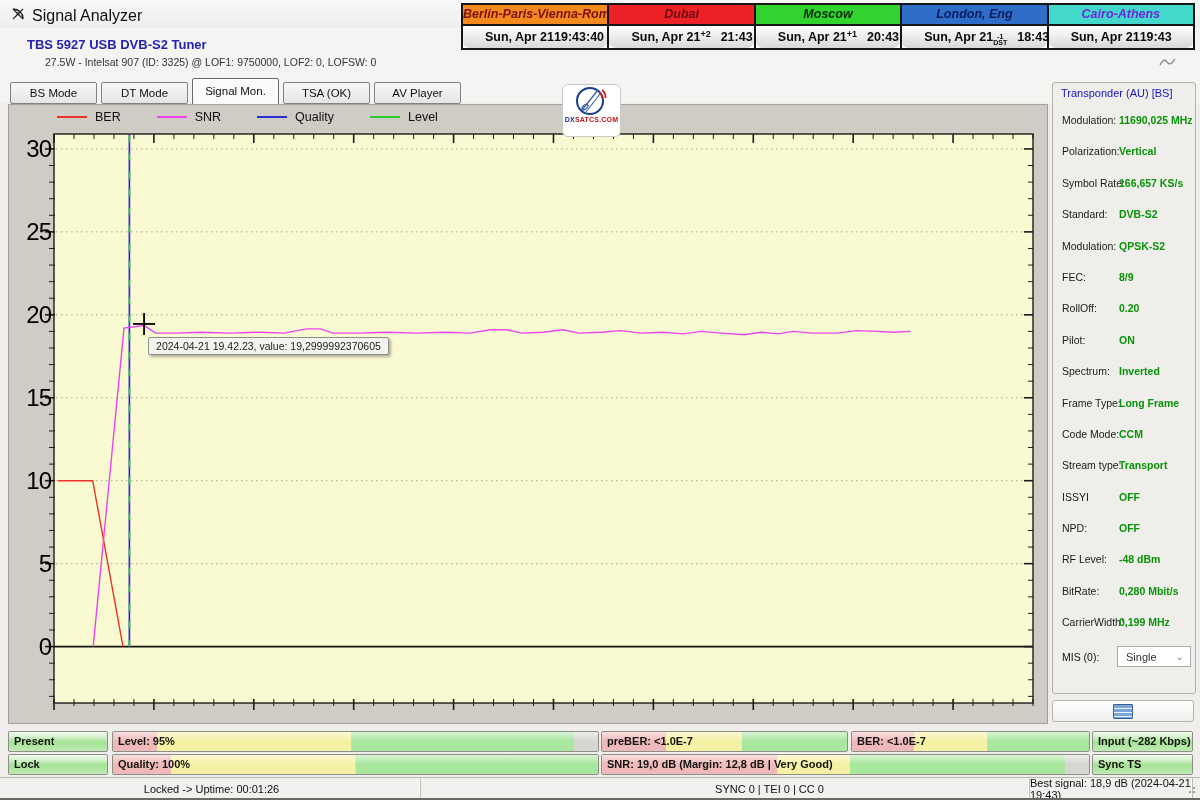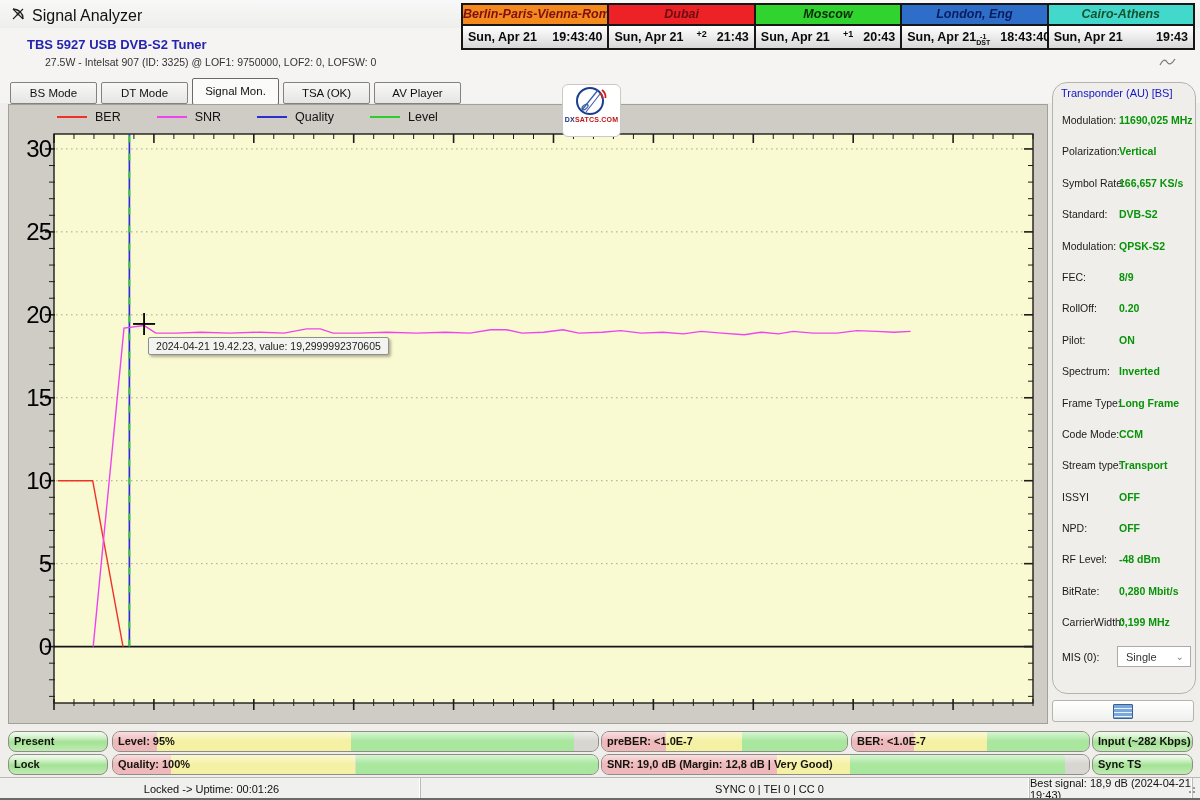--- a/index.html
+++ b/index.html
@@ -10,22 +10,22 @@
   .titlebar{position:absolute;left:0;top:0;width:1200px;height:28px;background:linear-gradient(#f8f8f8,#eeeeec);}
   .app-icon{position:absolute;left:10px;top:6px;width:16px;height:16px;}
   .title-text{position:absolute;left:32px;top:7px;font-size:16px;color:#111;}
   
   .clocks{position:absolute;left:461px;top:3px;width:734px;height:47px;display:flex;
           border:2px solid #161616;background:#fff;box-sizing:border-box;}
   .clock{flex:1;border-right:2px solid #161616;display:flex;flex-direction:column;min-width:0;}
   .clock:last-child{border-right:none;}
   .clock-name{height:19px;line-height:19px;text-align:center;font-style:italic;font-weight:bold;
               font-size:12.5px;border-bottom:2px solid #161616;white-space:nowrap;overflow:hidden;}
-  .clock-body{flex:1;display:flex;align-items:center;padding:0 5px;
-              background:linear-gradient(#ffffff,#d8d8d8);font-weight:bold;font-size:12.5px;color:#0a0a0a;}
+  .clock-body{flex:1;display:flex;align-items:center;padding:0 22px;
+              background:linear-gradient(#ffffff,#d8d8d8);font-weight:bold;font-size:12.5px;color:#0a0a0a;border-radius:7px;}
   .clock-date{white-space:nowrap;}
   .clock-off{margin-left:auto;font-size:9px;font-weight:bold;align-self:flex-start;padding-top:3px;}
   .clock-off2{margin-left:auto;display:flex;flex-direction:column;align-items:center;
               font-size:7px;line-height:6px;font-weight:bold;padding-top:5px;}
   .clock-time{white-space:nowrap;}
   .time-auto{margin-left:auto;}
   .time-gap{margin-left:10px;}
   .squiggle{position:absolute;left:1158px;top:53px;}
   
   .tuner-name{position:absolute;left:27px;top:37px;font-size:13px;font-weight:bold;color:#2525b0;}
@@ -46,41 +46,41 @@
   .legend{position:absolute;left:48px;top:5px;display:flex;gap:36px;align-items:flex-start;height:18px;z-index:3;}
   .legend-item{display:flex;align-items:center;gap:8px;font-size:12.5px;color:#111;}
   .legend-line{width:30px;height:0;border-top:2px solid;}
   svg.plot{position:absolute;left:0;top:0;}
   .ylabel{position:absolute;width:42px;text-align:right;font-size:24px;color:#000;letter-spacing:-1px;}
   .tooltip{position:absolute;background:#f3f3ef;border:1px solid #8f8f8f;border-radius:2px;
            box-shadow:2px 2px 3px rgba(0,0,0,.3);font-size:10.5px;color:#222;padding:2px 7px;
            white-space:nowrap;z-index:4;}
   
   .panel{position:absolute;left:1052px;top:82px;width:144px;height:612px;border:1px solid #b5b3ae;
-         border-radius:15px;background:#efeeea;box-sizing:border-box;}
+         border-radius:3px;background:#efeeea;box-sizing:border-box;}
   .panel-title{position:absolute;left:8px;top:4px;font-size:11px;color:#1414c8;}
   .panel-rows{position:absolute;left:0;top:22px;width:100%;}
   .prow{height:31.4px;position:relative;}
   .prow .lbl{position:absolute;left:9px;top:9px;font-size:10.5px;color:#1a1a1a;white-space:nowrap;}
   .prow .val{position:absolute;left:66px;top:9px;font-size:10.5px;font-weight:bold;color:#089408;white-space:nowrap;}
   .mis-row{position:absolute;left:0;top:560px;width:100%;height:30px;}
   .mis-row .lbl{position:absolute;left:9px;top:8px;font-size:10.5px;}
   .mis-select{position:absolute;left:64px;top:3px;width:74px;height:21px;background:#fff;
               border:1px solid #ababab;font-size:11px;color:#333;display:flex;align-items:center;
               padding-left:8px;box-sizing:border-box;cursor:pointer;}
   .mis-chev{margin-left:auto;margin-right:6px;color:#888;font-size:10px;}
   
   .snapshot{position:absolute;left:1052px;top:700px;width:142px;height:22px;
             background:linear-gradient(#ffffff,#f0f0ee);border:1px solid #b5b3ae;border-radius:3px;
             display:flex;align-items:center;justify-content:center;cursor:pointer;padding:0;}
   .disk-icon{width:18px;height:13px;border:1px solid #39618f;border-radius:1px;
              background:repeating-linear-gradient(180deg,#79a7dc 0 3px,#eaf2fb 3px 4px);}
   
   .gauges{position:absolute;left:0;top:731px;width:1200px;height:46px;}
-  .gauge-box,.gauge-meter{position:absolute;height:21px;border:1px solid #8f8d88;border-radius:8px;
+  .gauge-box,.gauge-meter{position:absolute;height:21px;border:1px solid #8f8d88;border-radius:2px;
       box-sizing:border-box;overflow:hidden;font-size:11px;font-weight:bold;color:#14140f;background:#dcdad5;}
   .gauge-box{background:linear-gradient(180deg,#e3f7da,#a4e296 55%,#c0ebb4);}
   .gauge-label{position:absolute;left:5px;top:3px;white-space:nowrap;z-index:3;}
   .gseg{position:absolute;top:0;bottom:0;z-index:1;}
   .shine{position:absolute;left:0;right:0;top:0;height:9px;z-index:2;
          background:linear-gradient(rgba(255,255,255,.55),rgba(255,255,255,0));}
   
   .statusbar{position:absolute;left:0;top:777px;width:1200px;height:21px;background:#f0f0ef;
              border-top:1px solid #b9b7b2;}
   .status-sec{position:absolute;top:0;height:100%;display:flex;align-items:center;justify-content:center;
@@ -136,21 +136,21 @@
       <div class="clock-body">
         <span class="clock-date">Sun, Apr 21</span>
         <span class="clock-off2">
           <span>-1</span>
           <span>DST</span>
         </span>
         <span class="clock-time time-gap">18:43:40</span>
       </div>
     </div>
     <div class="clock">
-      <div class="clock-name" style="background: rgb(67, 216, 204); color: #14532d;">Cairo-Athens</div>
+      <div class="clock-name" style="background: rgb(67, 216, 204); color: #6d28d9;">Cairo-Athens</div>
       <div class="clock-body">
         <span class="clock-date">Sun, Apr 21</span>
         <span class="clock-time time-auto">19:43</span>
       </div>
     </div>
   </div>
 <span class="squiggle">
   <svg width="20" height="12" viewBox="0 0 20 12">
       <path d="M2 10 Q6 2 9 7 T17 4" fill="none" stroke="#777" stroke-width="1.2"></path>
     </svg>

